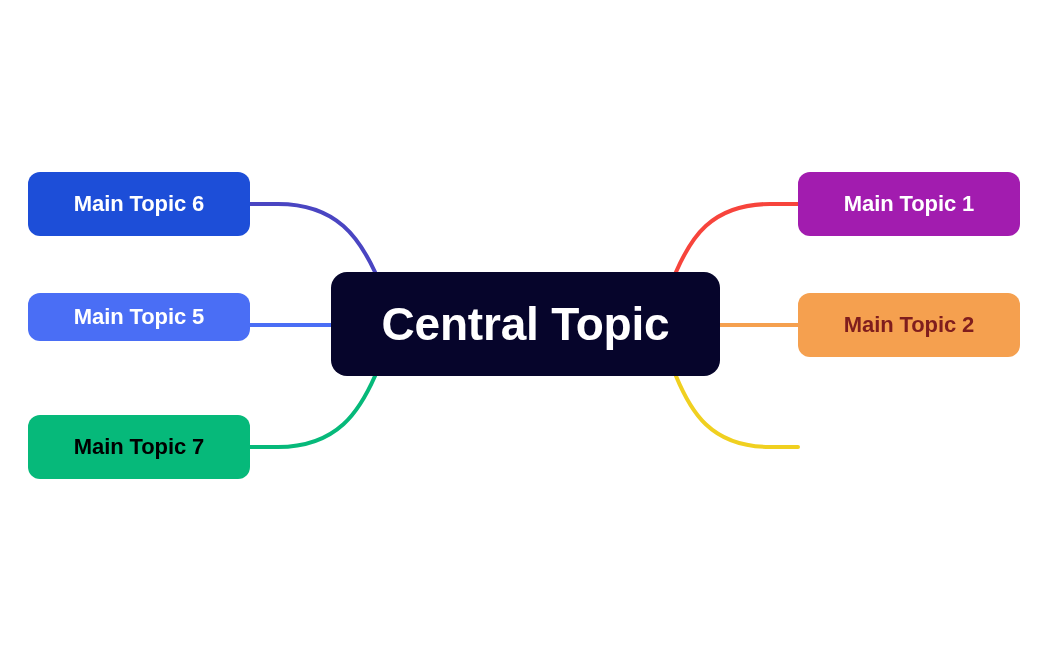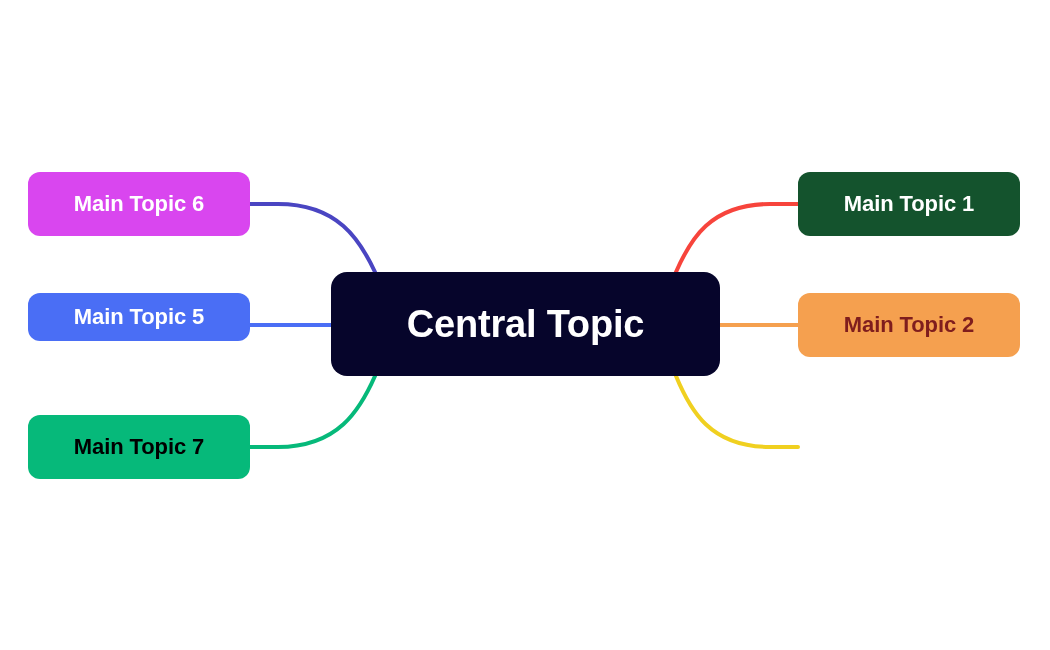--- a/index.html
+++ b/index.html
@@ -32,21 +32,21 @@
     display: flex;
     align-items: center;
     justify-content: center;
     text-align: center;
     line-height: 1;
     white-space: nowrap;
     user-select: none;
   }
   .node-central {
     border-radius: 16px;
-    font-size: 38px;
+    font-size: 46px;
     font-weight: 700;
     letter-spacing: -0.2px;
   }
   .node-topic {
     border-radius: 12px;
     font-size: 22px;
     font-weight: 600;
     letter-spacing: -0.1px;
   }
 </style>
@@ -61,28 +61,28 @@
       <path d="M 798 447 L 770 447 C 710 447 690 410 676 376" stroke="#f0d020" stroke-width="4" fill="none" stroke-linecap="round"></path>
       <path d="M 250 447 L 278 447 C 338 447 360 410 375 376" stroke="#06b97a" stroke-width="4" fill="none" stroke-linecap="round"></path>
       <path d="M 250 325 L 331 325" stroke="#4a6ef5" stroke-width="4" fill="none" stroke-linecap="round"></path>
       <path d="M 250 204 L 278 204 C 338 204 360 240 375 272" stroke="#4a45c2" stroke-width="4" fill="none" stroke-linecap="round"></path>
     </svg>
 
   <div class="node node-central" style="left: 331px; top: 272px; width: 389px; height: 104px; background: rgb(6, 5, 43); color: rgb(255, 255, 255);">
     <span>Central Topic</span>
   </div>
 
-<div class="node node-topic" style="left: 798px; top: 172px; width: 222px; height: 64px; background: #14532d; color: rgb(255, 255, 255);">
+<div class="node node-topic" style="left: 798px; top: 172px; width: 222px; height: 64px; background: #a21caf; color: rgb(255, 255, 255);">
       <span>Main Topic 1</span>
     </div>
     <div class="node node-topic" style="left: 798px; top: 293px; width: 222px; height: 64px; background: rgb(245, 160, 79); color: #7f1d1d;">
       <span>Main Topic 2</span>
     </div>
     <div class="node node-topic" style="left: 28px; top: 415px; width: 222px; height: 64px; background: rgb(6, 185, 122); color: rgb(0, 0, 0);">
       <span>Main Topic 7</span>
     </div>
     <div class="node node-topic" style="left: 28px; top: 293px; width: 222px; height: 48px; background: rgb(74, 110, 245); color: rgb(255, 255, 255);">
       <span>Main Topic 5</span>
     </div>
-    <div class="node node-topic" style="left: 28px; top: 172px; width: 222px; height: 64px; background: #d946ef; color: rgb(255, 255, 255);">
+    <div class="node node-topic" style="left: 28px; top: 172px; width: 222px; height: 64px; background: #1d4ed8; color: rgb(255, 255, 255);">
       <span>Main Topic 6</span>
     </div>
   </div>
 
 </body></html>

